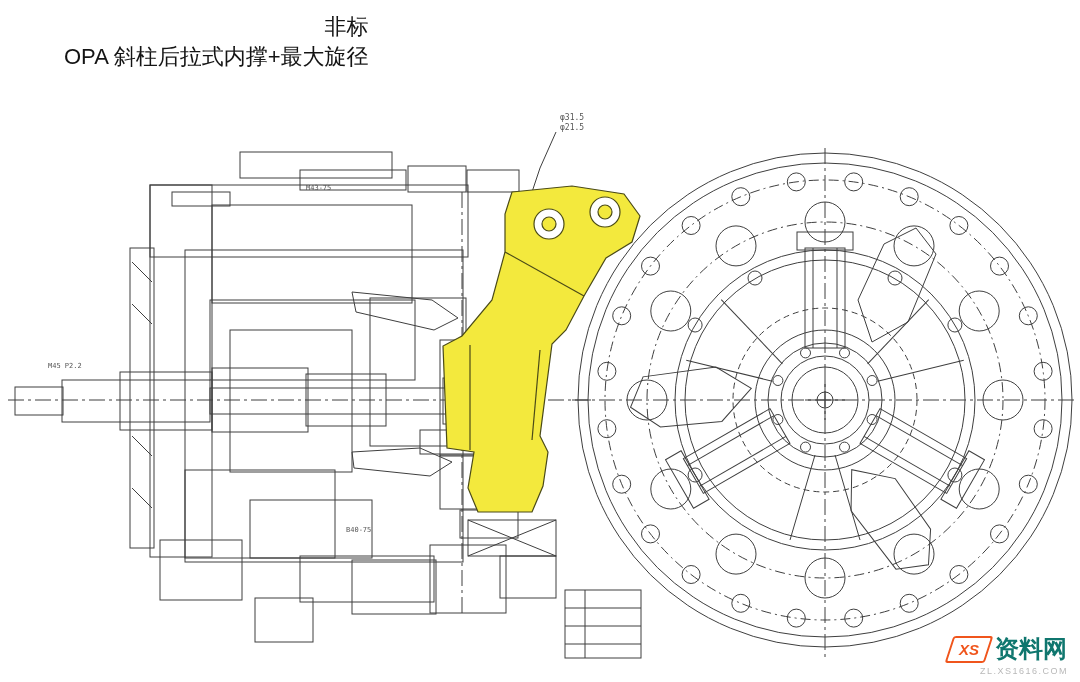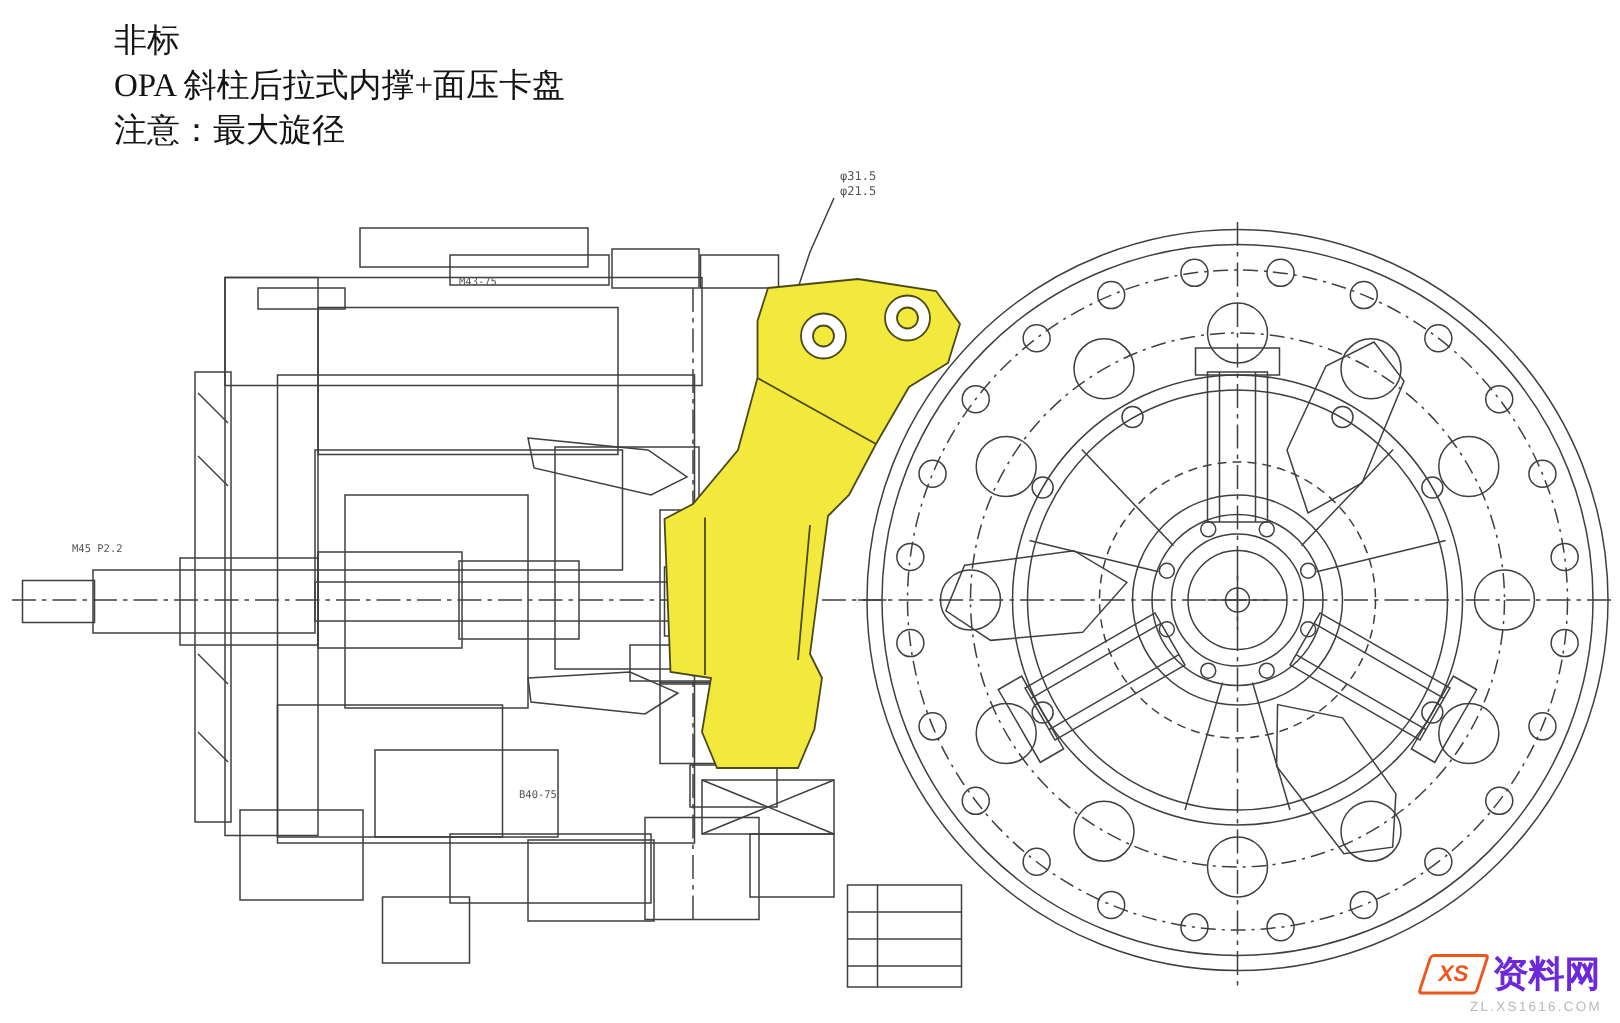--- a/index.html
+++ b/index.html
@@ -2,49 +2,49 @@
 <html><head>
 <meta charset="utf-8">
 <style>
   html,body{margin:0;padding:0;}
   body{
     width:1080px;height:682px;position:relative;overflow:hidden;
     background:#ffffff;
     font-family:"Liberation Sans",sans-serif;
   }
   .header{
-    position:absolute;left:76px;top:12px;color:#141414;
-    font-family:Liberation Serif, serif;
+    position:absolute;left:64px;top:12px;color:#141414;
+    font-family:Liberation Sans, sans-serif;
+    text-align:right;
   }
   .header div{font-size:22px;line-height:30px;white-space:pre;}
   .drawing-svg{position:absolute;left:0;top:0;}
   .watermark{
     position:absolute;right:12px;bottom:6px;
     display:flex;flex-direction:column;align-items:center;
   }
   .wm-row{display:flex;align-items:center;gap:6px;}
   .wm-diamond{
     width:36px;height:23px;border:2px solid #f0551c;border-radius:3px;
     transform:skewX(-18deg);
     display:flex;align-items:center;justify-content:center;background:#fff;
   }
   .wm-xs{
     transform:skewX(18deg);
     font-style:italic;font-weight:bold;color:#f0551c;font-size:15px;
   }
-  .wm-site{color:#6d28d9;font-size:24px;font-weight:bold;}
+  .wm-site{color:#0f766e;font-size:24px;font-weight:bold;}
   .wm-url{color:#b9b9b9;font-size:9px;letter-spacing:1.5px;margin-top:1px;margin-left:32px;}
 </style>
 </head>
 <body>
 
 <div class="header">
   <div>非标</div>
-  <div>OPA 斜柱后拉式内撑+面压卡盘</div>
-  <div>注意：最大旋径</div>
+  <div>OPA 斜柱后拉式内撑+最大旋径</div>
 </div>
 
 <svg class="drawing-svg" width="1080" height="682" viewBox="0 0 1080 682">
 
   <g stroke="#3f3f3f" stroke-width="1" fill="none">
 
     <line x1="8" y1="400" x2="592" y2="400" stroke-dasharray="16 4 3 4"></line>
     <line x1="462" y1="192" x2="462" y2="615" stroke-dasharray="16 4 3 4"></line>
 
     <rect x="240" y="152" width="152" height="26"></rect>

